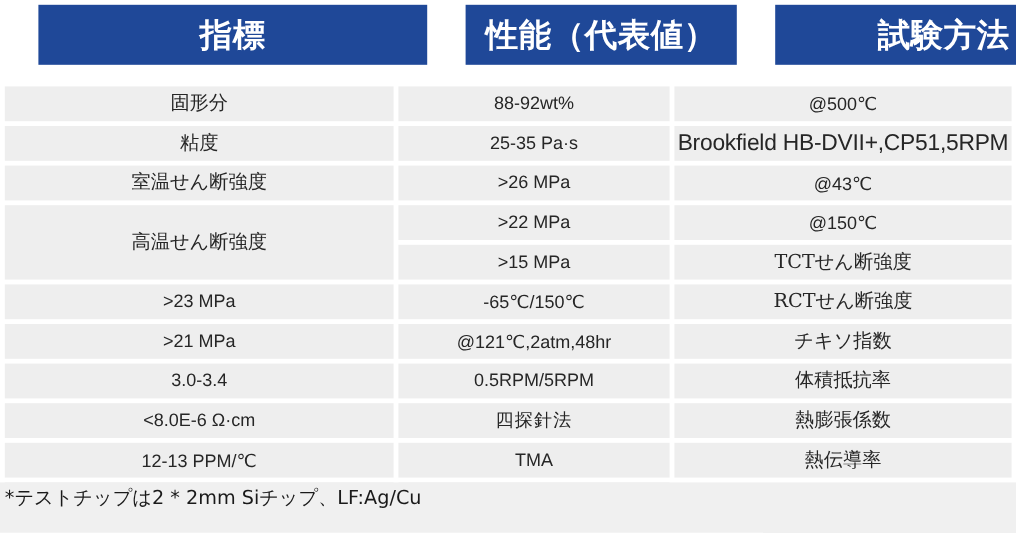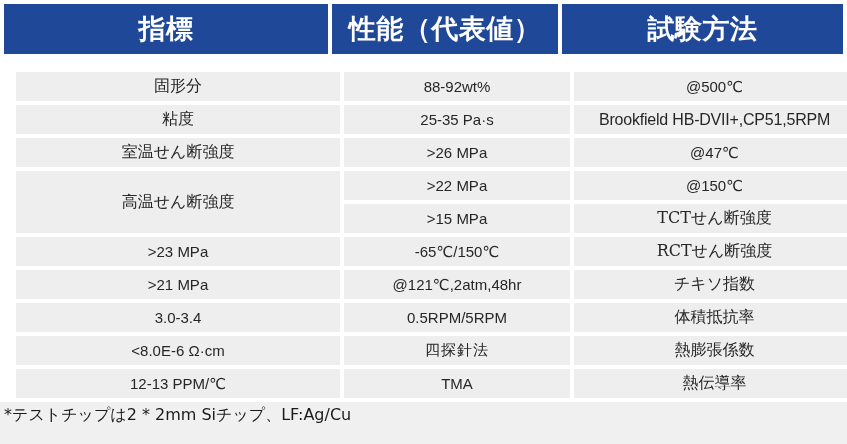--- a/index.html
+++ b/index.html
@@ -34,33 +34,34 @@
     color: #ffffff;
     display: flex;
     align-items: center;
     justify-content: center;
     font-size: 27px;
     font-weight: 700;
     letter-spacing: 0.5px;
     height: 50px;
     box-sizing: border-box;
     font-family: "DejaVu Sans", "Liberation Sans", sans-serif;
+    margin-left: 28px;
   }
   .col-metric  { width: 324px; flex: none; }
   .col-perf    { width: 226px; flex: none; }
   .col-method  { width: 281px; flex: none; }
 
   
   .body-grid {
     display: grid;
     grid-template-columns: 324px 226px 281px;
     grid-auto-rows: 29px;
     column-gap: 4px;
     row-gap: 4px;
-    padding: 0 16px;
+    padding: 0 4px;
     box-sizing: border-box;
     margin-top: 2px;
   }
   .cell {
     background: #eeeeee;
     display: flex;
     align-items: center;
     justify-content: center;
     text-align: center;
     color: #262626;
@@ -83,21 +84,21 @@
   .cell.method {
     font-family: "Liberation Sans", "DejaVu Sans", sans-serif;
     font-size: 15px;
   }
   .cell.method.serif-jp {
     font-family: "DejaVu Serif", "Liberation Serif", serif;
     font-size: 15px;
     letter-spacing: 1px;
   }
   .cell.method.small {
-    font-size: 16px;
+    font-size: 19px;
     letter-spacing: -0.2px;
     text-align: right;
   }
 
   
   .footnote {
     position: absolute;
     left: 0;
     top: 402px;
     width: 847px;
@@ -129,21 +130,21 @@
     <div class="cell metric">固形分</div>
     <div class="cell perf">88-92wt%</div>
     <div class="cell method">@500℃</div>
 
     <div class="cell metric">粘度</div>
     <div class="cell perf">25-35 Pa·s</div>
     <div class="cell method small">Brookfield HB-DVII+,CP51,5RPM</div>
 
     <div class="cell metric">室温せん断強度</div>
     <div class="cell perf">&gt;26 MPa</div>
-    <div class="cell method">@47℃</div>
+    <div class="cell method">@43℃</div>
 
     <div class="cell metric span2">高温せん断強度</div>
     <div class="cell perf">&gt;22 MPa</div>
     <div class="cell method">@150℃</div>
     <div class="cell perf">&gt;15 MPa</div>
 
     <div class="cell metric">TCTせん断強度</div>
     <div class="cell perf">&gt;23 MPa</div>
     <div class="cell method">-65℃/150℃</div>
 

